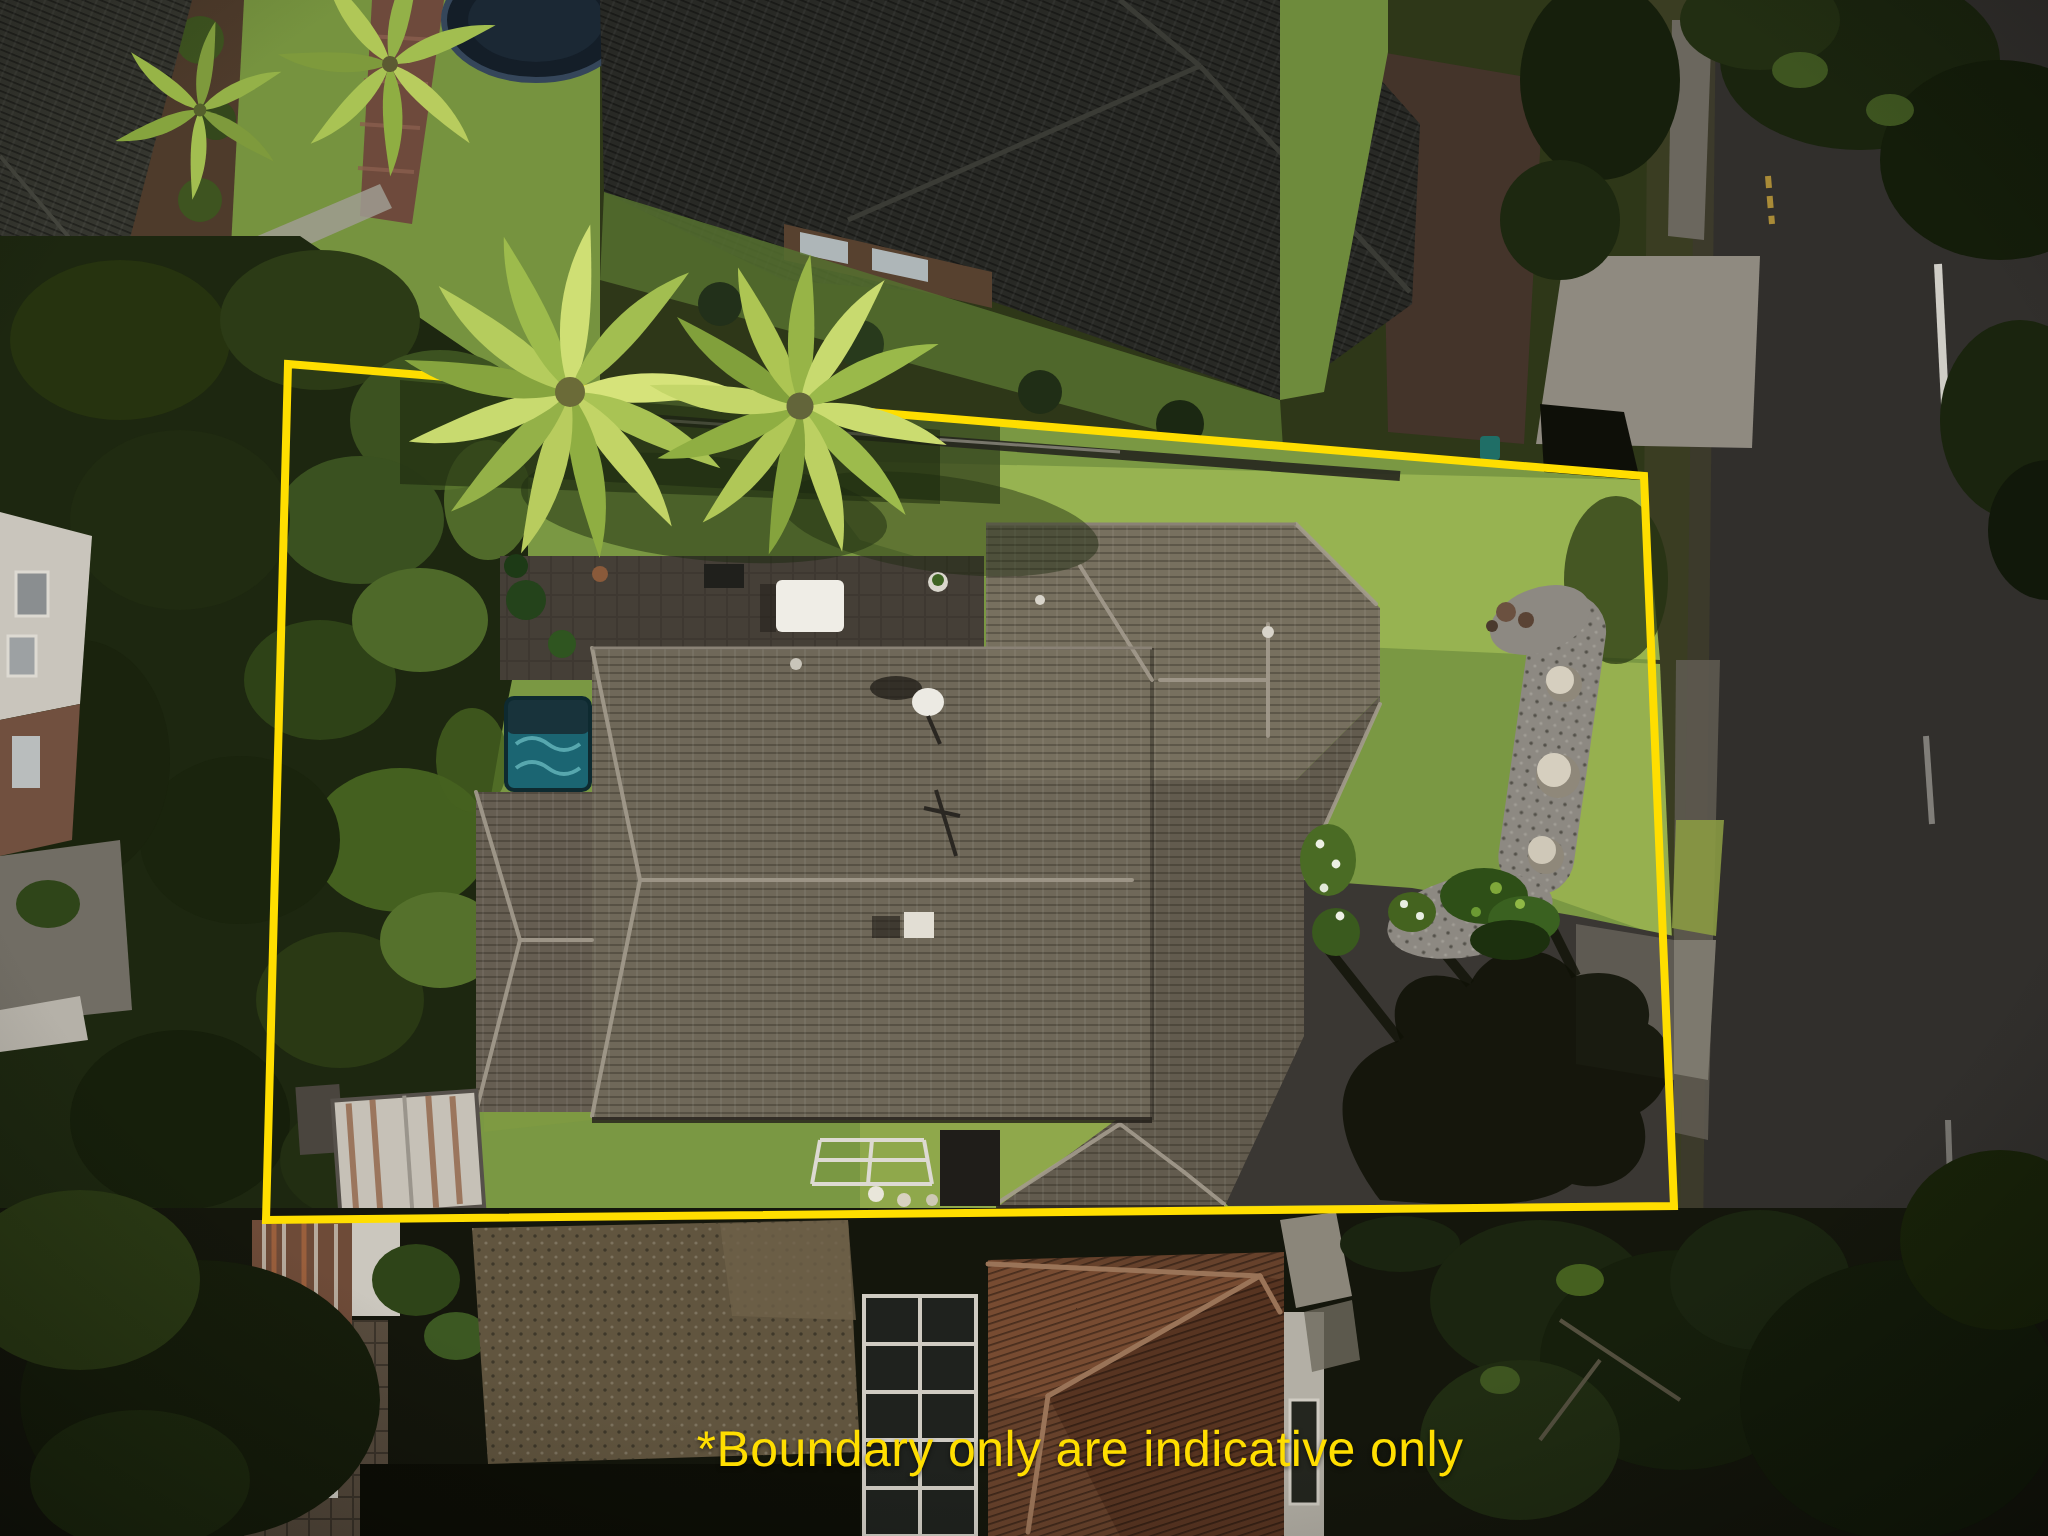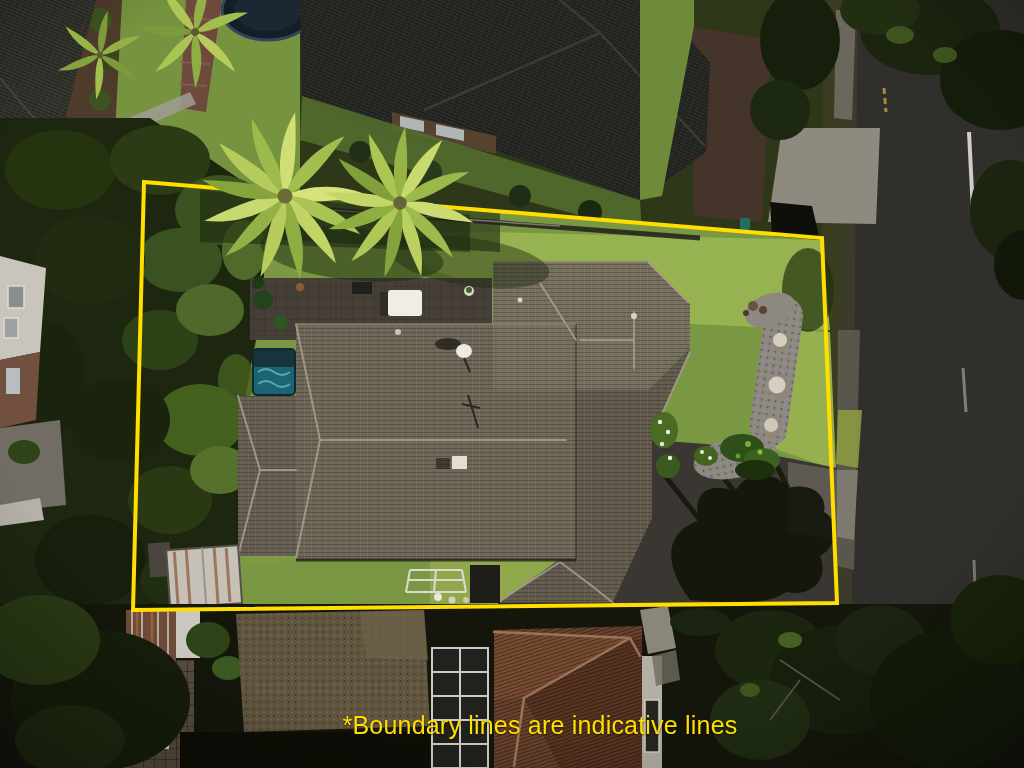--- a/index.html
+++ b/index.html
@@ -411,14 +411,14 @@
     <use href="#frondP" transform="rotate(0)" fill="#94B148"></use>
         <use href="#frondP" transform="rotate(60)" fill="#7E9A3C"></use>
     <use href="#frondP" transform="rotate(120)" fill="#A2BE50"></use>
         <use href="#frondP" transform="rotate(185)" fill="#86A43E"></use>
     <use href="#frondP" transform="rotate(245)" fill="#97B447"></use>
         <use href="#frondP" transform="rotate(305)" fill="#7E9A3C"></use>
     <circle r="4" fill="#55602C"></circle>
   </g>
 </svg>
 
-<div class="disclaimer">*Boundary lines are indicative lines</div>
+<div class="disclaimer">*Boundary only are indicative only</div>
 </div>
 
 </body></html>

